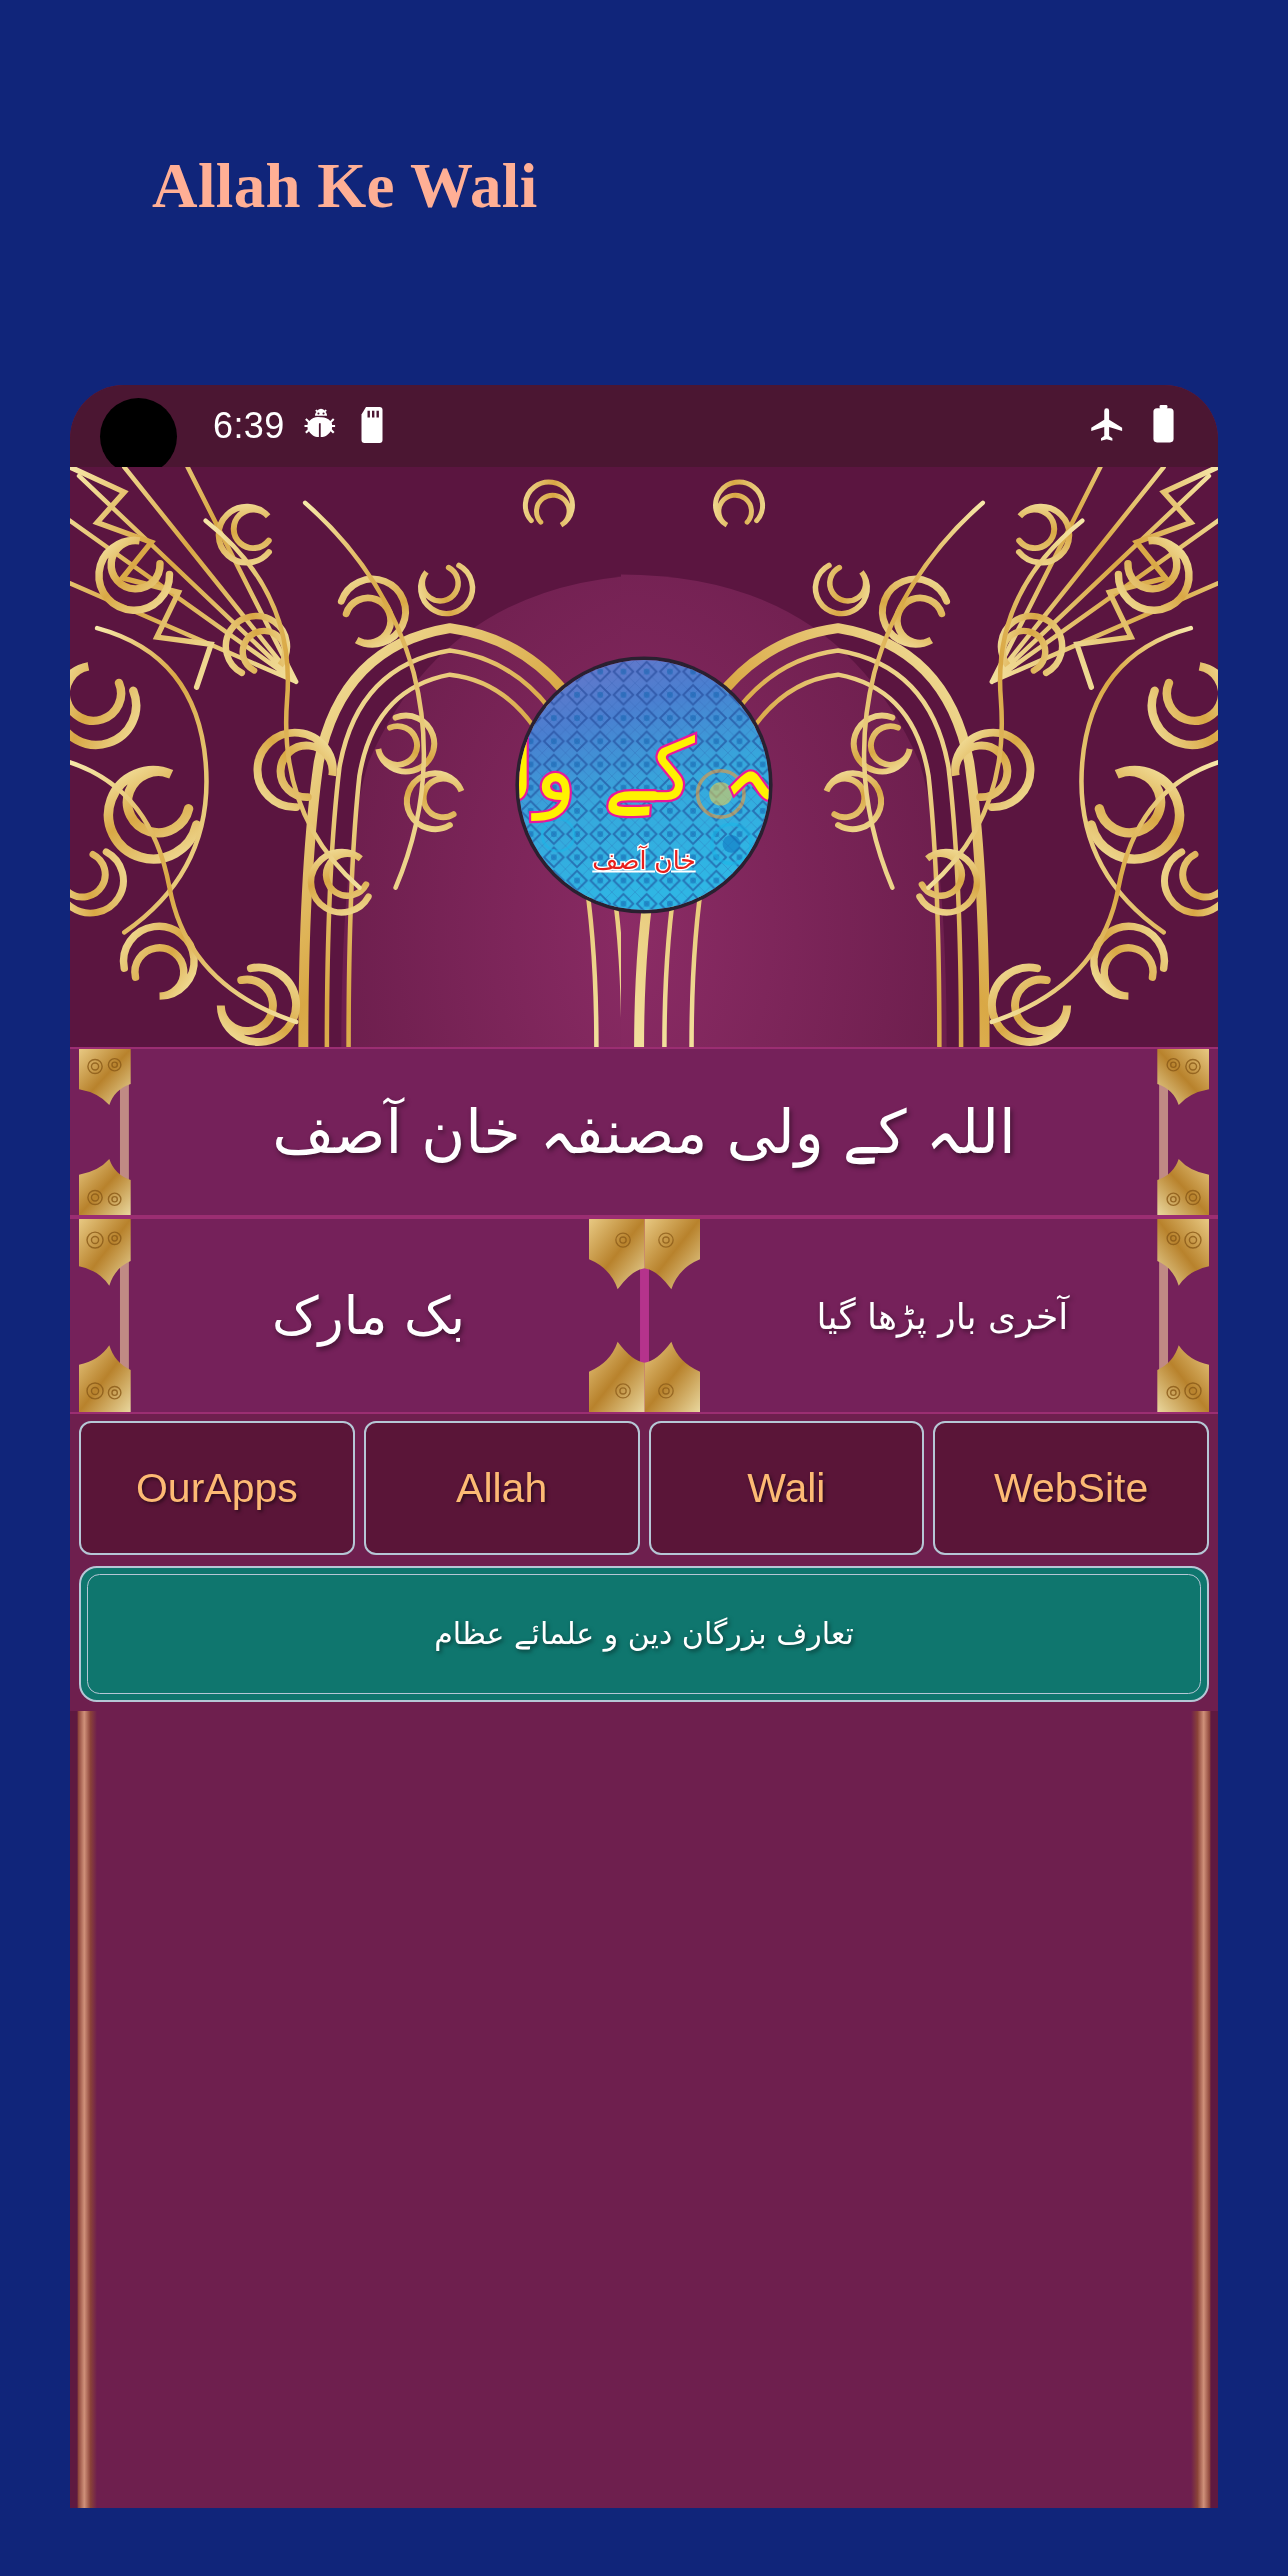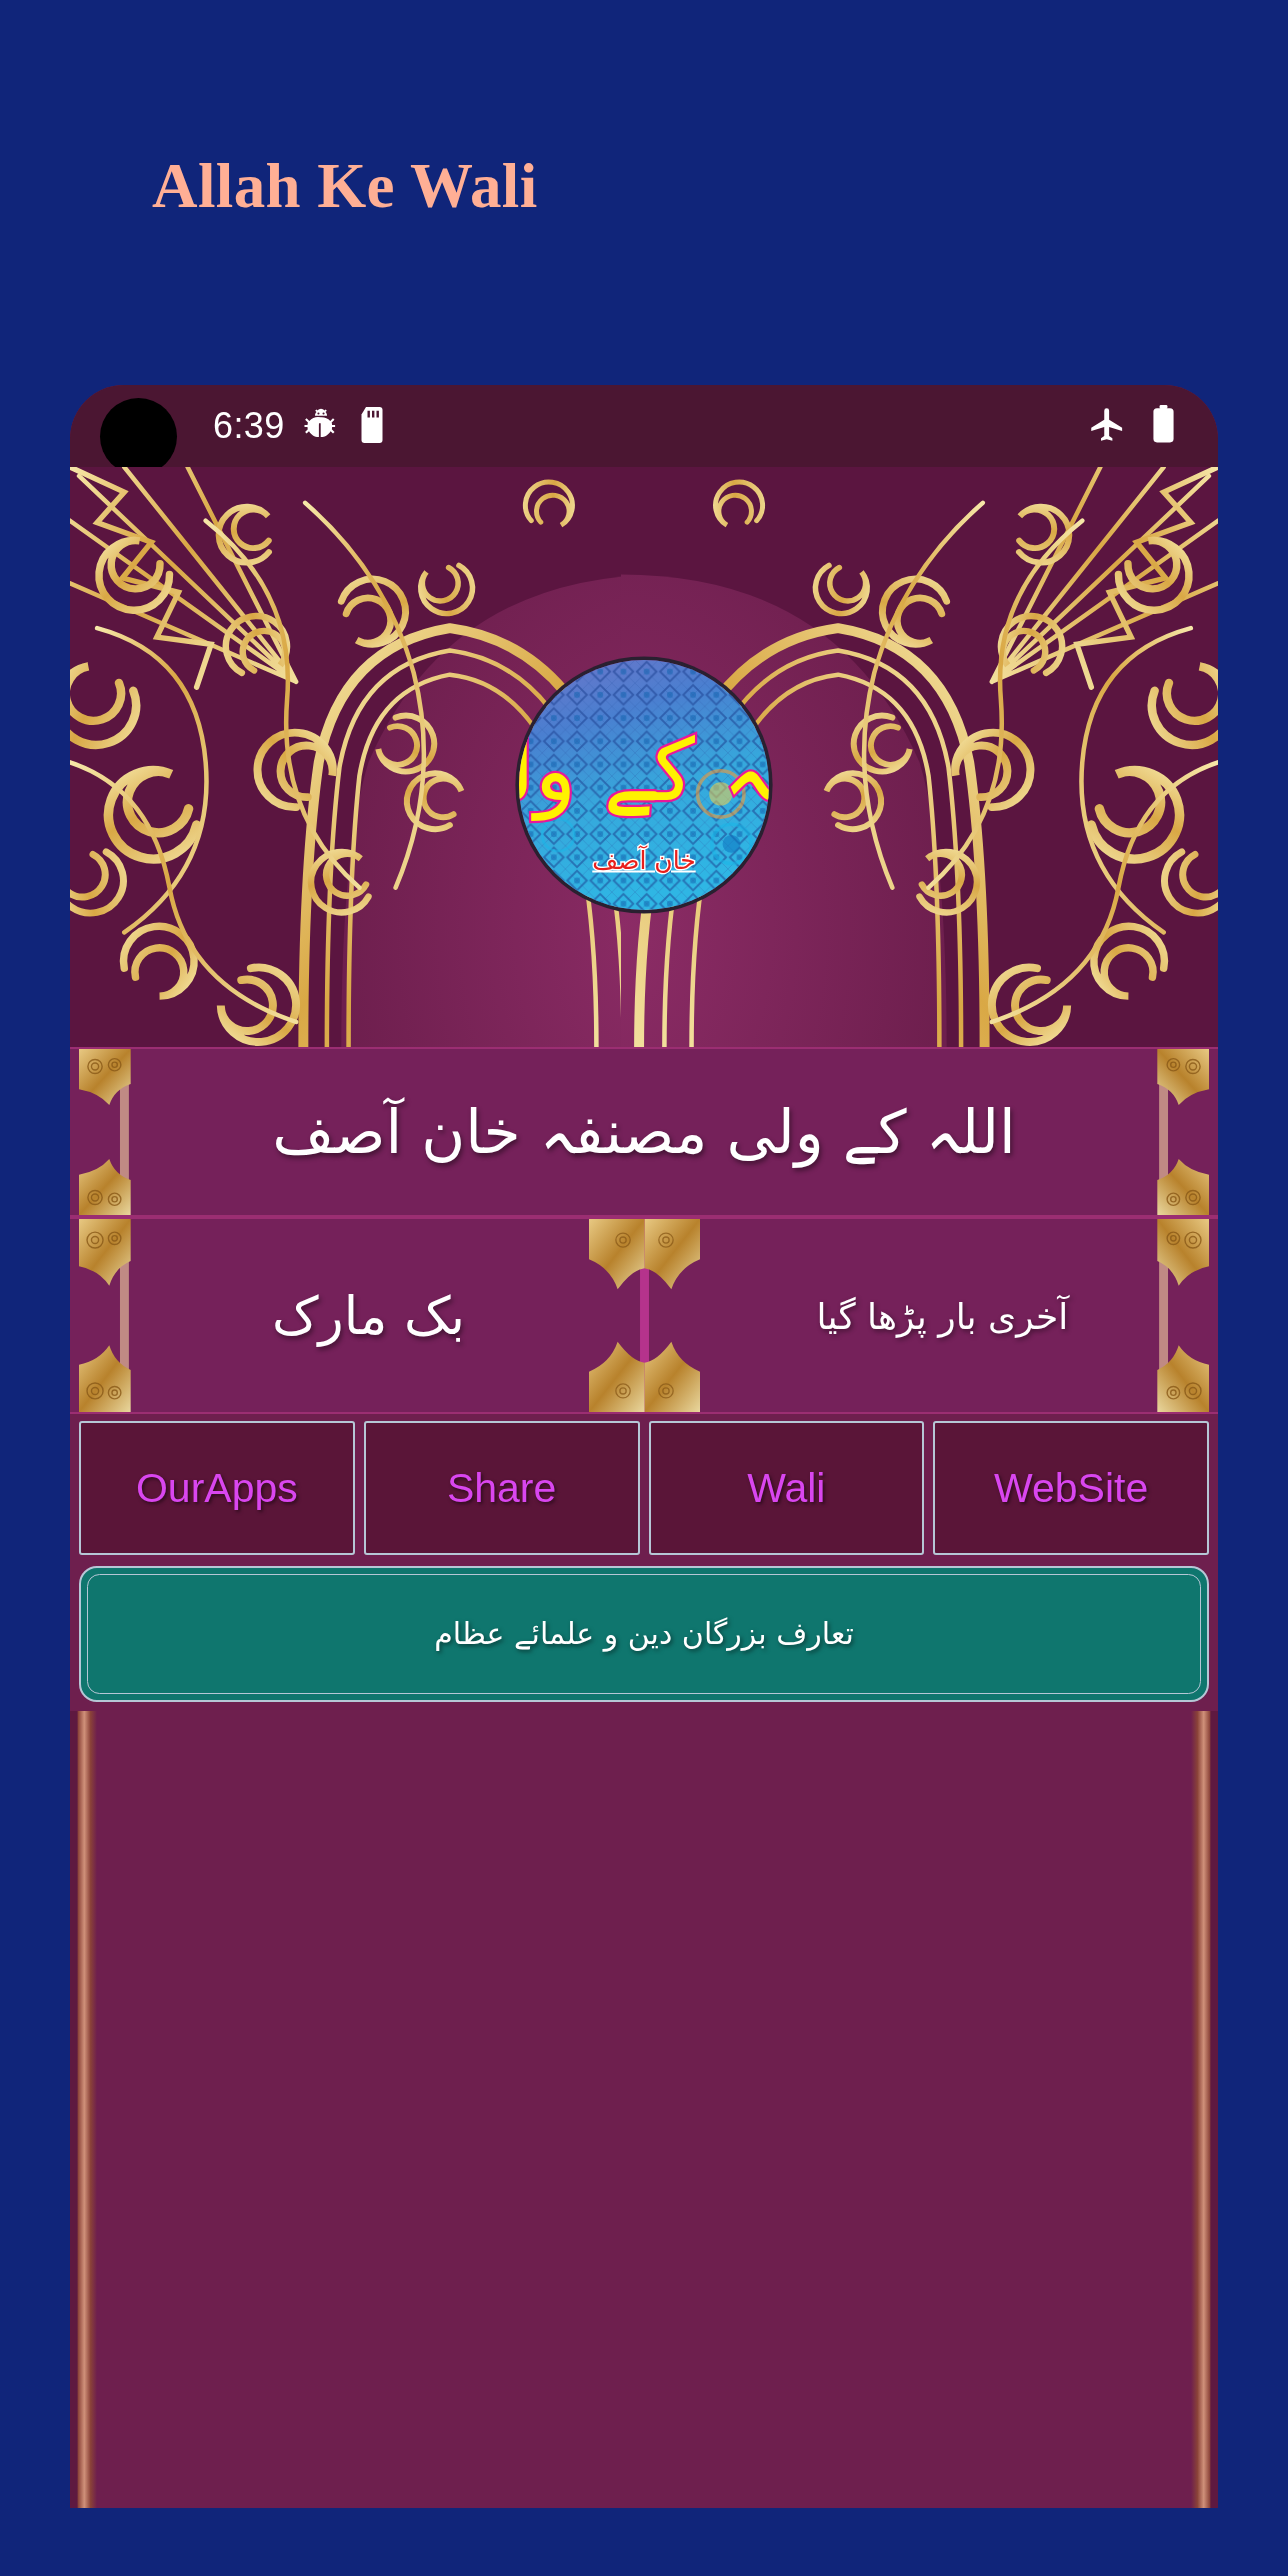--- a/index.html
+++ b/index.html
@@ -109,22 +109,22 @@
 
   
   #btnrow {
     display:flex; gap:9px; padding:7.2px 9px 5.4px 9px;
     background:#6E1F4E;
   }
   .btn {
     flex:1; height:134px;
     background:#5A1538;
     border:2.7px solid #B6C7D6;
-    border-radius:3px;
-    color:#d946ef; font-size:41px;
+    border-radius:12px;
+    color:#fdba74; font-size:41px;
     display:flex; align-items:center; justify-content:center;
     text-shadow:1.8px 1.8px 3.6px rgba(0,0,0,.5);
   }
 
   
   #widebtn-wrap { padding:5.4px 9px 9px 9px; background:#6E1F4E; }
   #widebtn {
     height:136px;
     background:#0f766e;
     border:2.7px solid #B6C7D6;
@@ -426,21 +426,21 @@
     </svg>
     <div class="urdu bm">بک مارک</div>
     <div class="urdu last">آخری بار پڑھا گیا</div>
   </div>
 
   <div id="btnrow">
     <div class="btn">
       <span>OurApps</span>
     </div>
     <div class="btn">
-      <span>Share</span>
+      <span>Allah</span>
     </div>
     <div class="btn">
       <span>Wali</span>
     </div>
     <div class="btn">
       <span>WebSite</span>
     </div>
   </div>
 
   <div id="widebtn-wrap">

